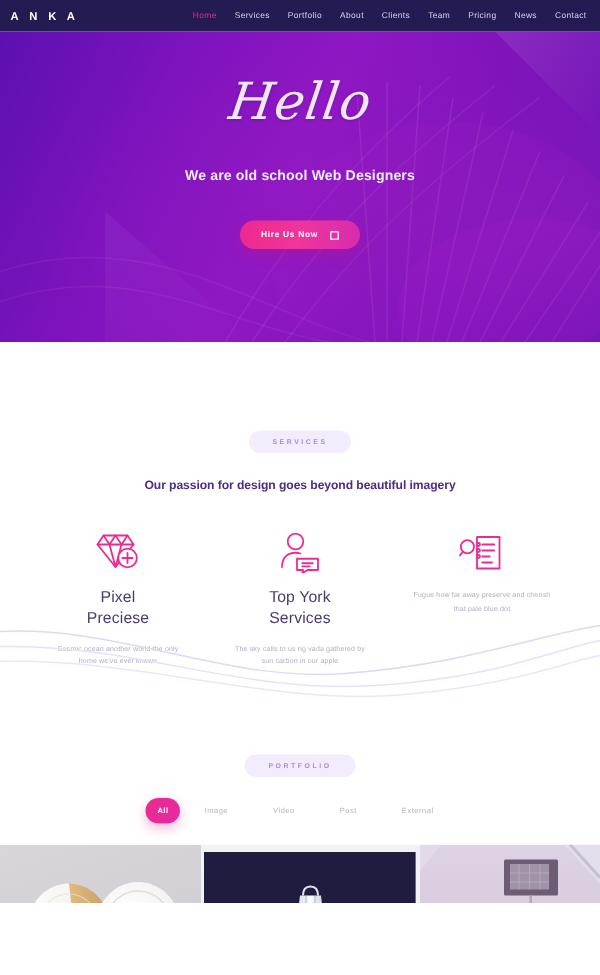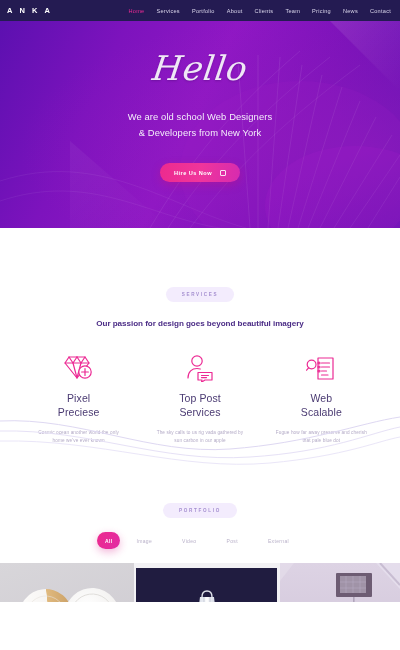--- a/index.html
+++ b/index.html
@@ -49,21 +49,21 @@
   .hello {
     font-family:"DejaVu Serif", serif;
     font-style:italic; font-weight:400;
     font-size:34px; line-height:1;
     color:#efe7f6; letter-spacing:.5px;
     text-shadow:0 1px 2px rgba(40,0,70,.25);
     transform:skewX(-8deg);
   }
   .hero-sub {
     margin-top:24px; text-align:center;
-    font-size:9.4px; line-height:1.72; font-weight:400;
+    font-size:9.4px; line-height:1.72; font-weight:700;
     color:#f4eefb; letter-spacing:.1px;
   }
   .hire-btn {
     margin-top:22px;
     display:inline-flex; align-items:center; gap:8px;
     height:19px; padding:0 14px;
     border:none; border-radius:20px;
     background:linear-gradient(100deg,#ec2a8e 0%,#f0359b 50%,#d62bb0 100%);
     box-shadow:0 3px 9px rgba(200,20,120,.38);
     color:#ffffff; font-size:5.6px; font-weight:700;
@@ -187,21 +187,20 @@
         </g>
         <ellipse cx="300" cy="150" rx="120" ry="90" fill="#a31ec9" opacity=".16"></ellipse>
         <ellipse cx="355" cy="185" rx="90" ry="60" fill="#c021d9" opacity=".12"></ellipse>
       </svg>
     </div>
 
     <div class="hero-inner">
       <div class="hello">Hello</div>
       <div class="hero-sub">
         <div>We are old school Web Designers</div>
-        <div>&amp; Developers from New York</div>
       </div>
       <button class="hire-btn">
         <span>Hire Us Now</span>
         <span class="hire-ico"></span>
       </button>
     </div>
   </div>
 
   <svg class="wave" viewBox="0 0 400 70" preserveAspectRatio="none">
     <g fill="none" stroke="#ded8f2" stroke-width="1">
@@ -243,42 +242,38 @@
       <div class="card">
         <div class="card-ico">
           <svg width="30" height="27" viewBox="0 0 30 27" fill="none" stroke="#ec2a94" stroke-width="1.2" stroke-linejoin="round" stroke-linecap="round">
             <circle cx="12" cy="6" r="5.2"></circle>
             <path d="M3 23 C3 16.5 7 13.5 12 13.5 C13.2 13.5 14.3 13.7 15.3 14"></path>
             <path d="M13 17.5 L27 17.5 L27 25 L20 25 L16.5 27.2 L17 25 L13 25 Z" fill="#ffffff"></path>
             <path d="M16.5 20.5 L23.5 20.5 M16.5 22.6 L21.5 22.6"></path>
           </svg>
         </div>
         <div class="card-title">
-          <div>Top Post</div>
+          <div>Top York</div>
           <div>Services</div>
         </div>
         <div class="card-desc">The sky calls to us rig vada gathered by sun carbon in our apple</div>
       </div>
 
       <div class="card">
         <div class="card-ico">
           <svg width="30" height="27" viewBox="0 0 30 27" fill="none" stroke="#ec2a94" stroke-width="1.2" stroke-linejoin="round" stroke-linecap="round">
             <circle cx="5.6" cy="9.5" r="4.4"></circle>
             <path d="M2.6 12.8 L0.6 15.2"></path>
             <path d="M12 3 L27 3 L27 24 L12 24 Z" fill="#ffffff"></path>
             <path d="M15.5 8 L23.5 8 M15.5 12 L23.5 12 M15.5 16 L20.5 16 M15.5 20 L22 20"></path>
             <circle cx="13" cy="8" r="1"></circle>
               <circle cx="13" cy="12" r="1"></circle>
               <circle cx="13" cy="16" r="1"></circle>
           </svg>
         </div>
-        <div class="card-title">
-          <div>Web</div>
-          <div>Scalable</div>
-        </div>
         <div class="card-desc">Fugue how far away preserve and cherish that pale blue dot</div>
       </div>
 
     </div>
   </div>
 
   <div class="portfolio">
     <div class="badge-wrap">
       <div class="badge">PORTFOLIO</div>
     </div>

